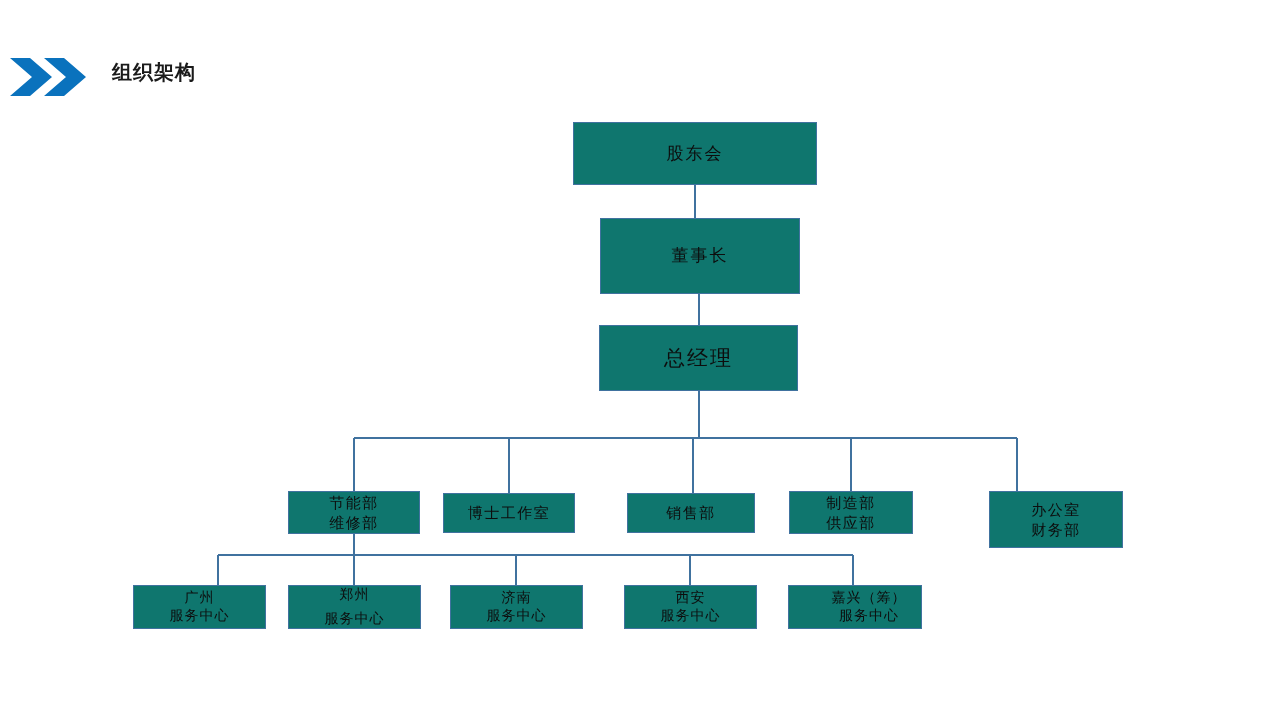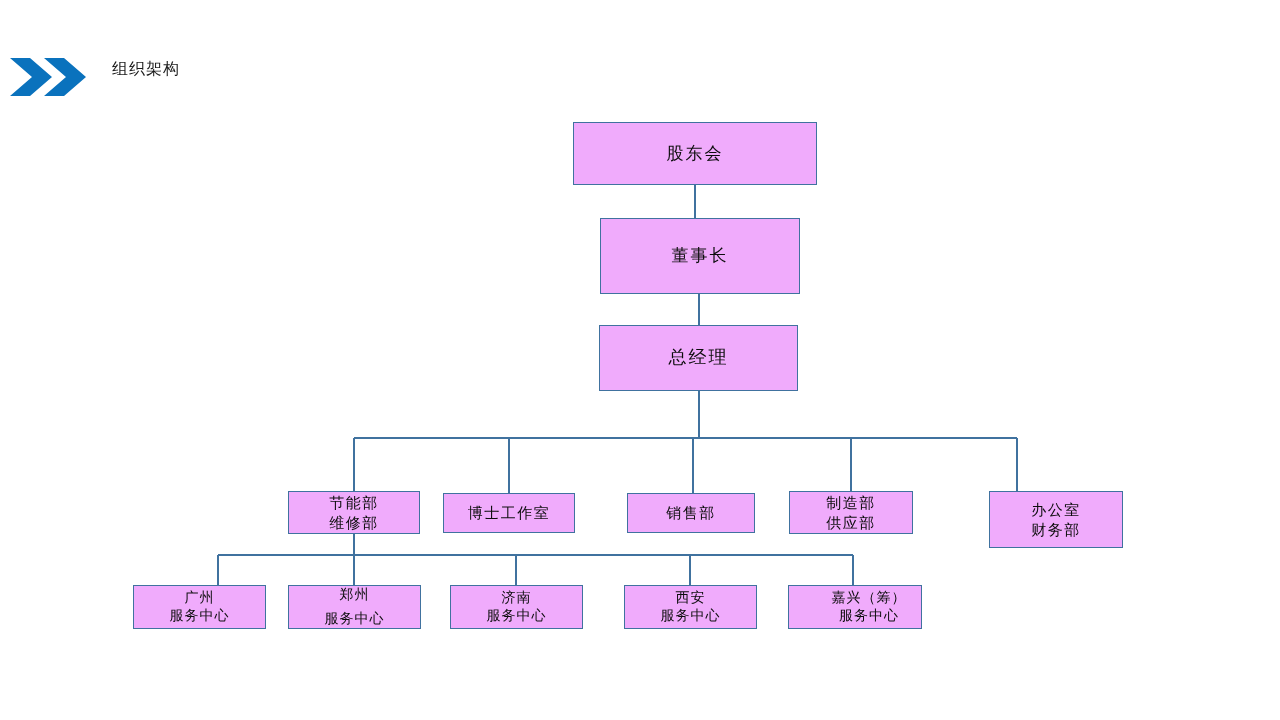--- a/index.html
+++ b/index.html
@@ -27,22 +27,22 @@
     position: absolute;
     left: 8px;
     top: 8px;
     width: 84px;
     height: 42px;
   }
   .page-title {
     position: absolute;
     left: 112px;
     top: 11px;
-    font-size: 16px;
-    font-weight: normal;
+    font-size: 20px;
+    font-weight: bold;
     color: #1a1a1a;
     letter-spacing: 1px;
     white-space: nowrap;
   }
 
   
   .chart {
     position: absolute;
     left: 0;
     top: 0;
@@ -56,36 +56,36 @@
     width: 1280px;
     height: 720px;
     pointer-events: none;
   }
 
   
   .node {
     position: absolute;
     box-sizing: border-box;
     border: 1px solid #40729f;
-    background: #f0abfc;
+    background: #0f766e;
     display: flex;
     flex-direction: column;
     align-items: center;
     justify-content: center;
     color: #0d0d0d;
     text-align: center;
     line-height: 1.28;
     letter-spacing: 2px;
     white-space: nowrap;
   }
   .node .line { display: block; }
 
   .node-lvl1 { font-size: 17px; }
   .node-lvl2 { font-size: 17px; }
-  .node-lvl3 { font-size: 18px; }
+  .node-lvl3 { font-size: 21px; }
   .node-dept { font-size: 15px; letter-spacing: 1.5px; }
   .node-center { font-size: 14px; letter-spacing: 1px; }
 </style>
 </head>
 <body>
 
 <div class="header">
   <div class="chevrons">
     <svg width="84" height="42" viewBox="0 0 84 42" xmlns="http://www.w3.org/2000/svg">
       <polygon points="2,2 22,2 44,21 22,40 2,40 24,21" fill="#0a72bd"></polygon>

